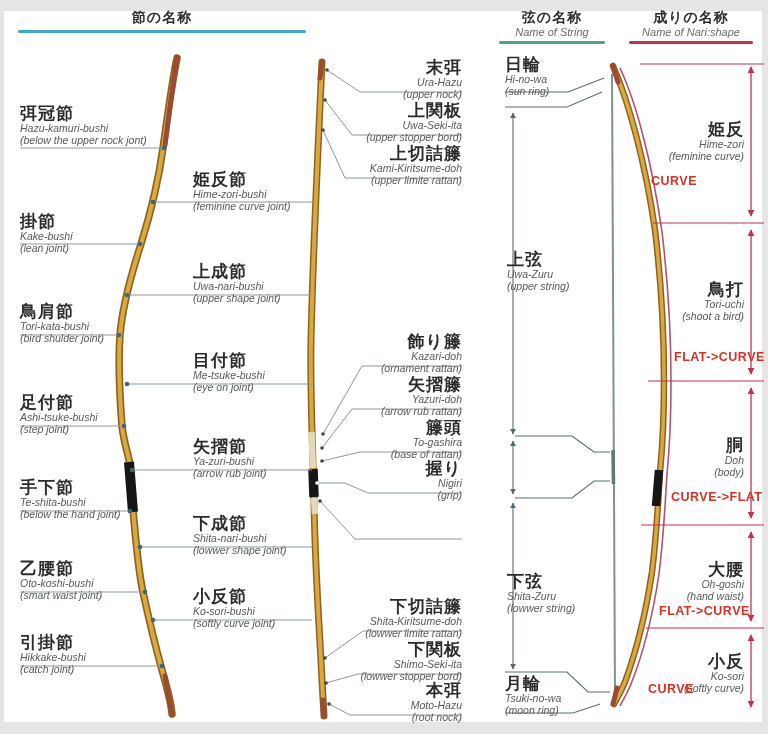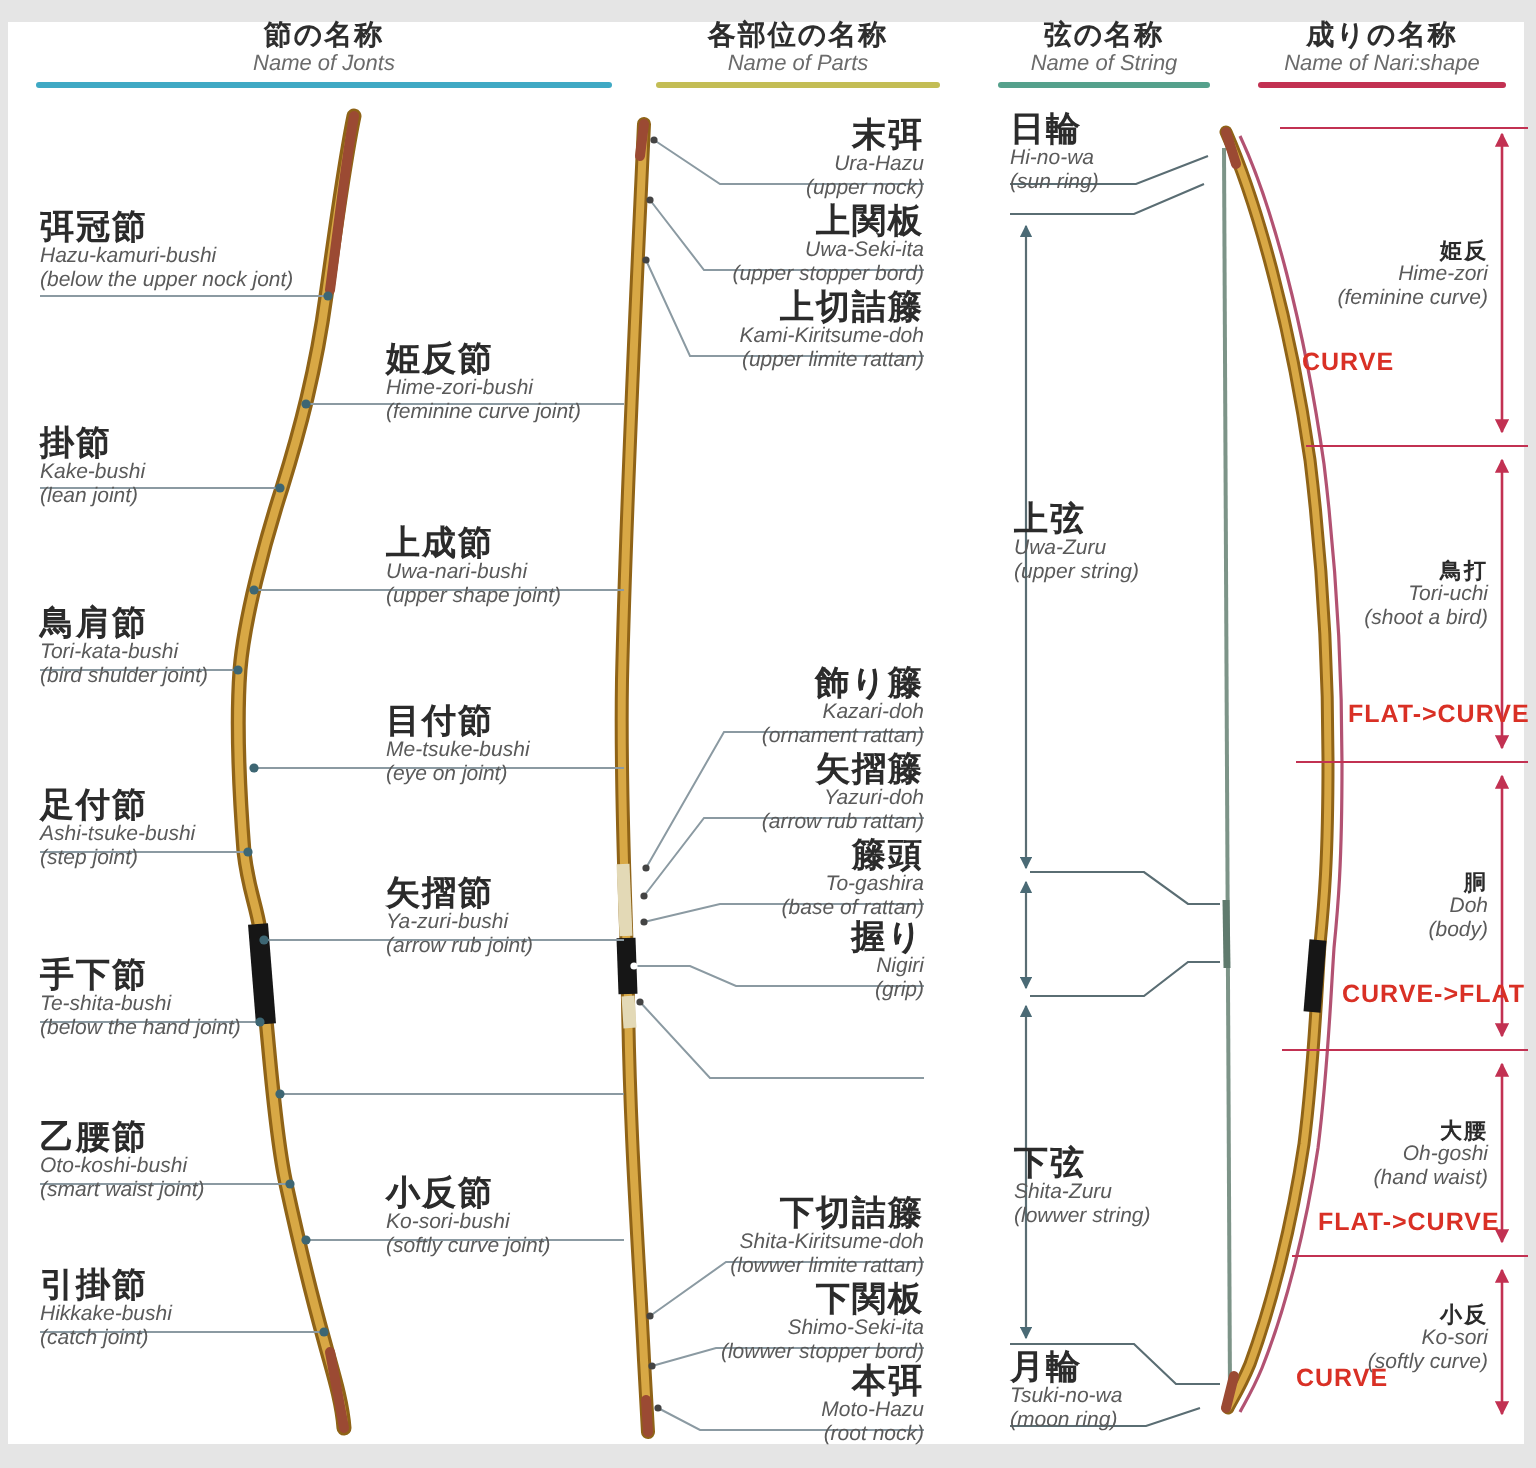--- a/index.html
+++ b/index.html
@@ -15,21 +15,21 @@
   .bar-joints{background:#3fa9c4;}
   .bar-parts{background:#c3bd55;}
   .bar-string{background:#55a18c;}
   .bar-nari{background:#c23152;}
   
   .lbl{position:absolute;line-height:1.12;white-space:nowrap;}
   .lbl .jp{font-size:17px;font-weight:bold;color:#2b2b2b;letter-spacing:1px;}
   .lbl .ro{font-size:10.5px;font-style:italic;color:#5a5a5a;}
   .lbl .en{font-size:10.5px;font-style:italic;color:#5a5a5a;}
   .lbl.r{text-align:right;}
-  .lbl.nari .jp{font-size:11px;}
+  .lbl.nari .jp{font-size:17px;}
   .curve{position:absolute;font-size:12.5px;font-weight:bold;color:#d93025;letter-spacing:.5px;white-space:nowrap;}
 </style>
 </head>
 <body>
 
 <div class="stage">
   <div class="canvas"></div>
 
   <svg class="art" width="768" height="734" viewBox="0 0 768 734">
     <defs>
@@ -149,27 +149,21 @@
       <line x1="751" y1="388" x2="751" y2="518" marker-start="url(#mr)" marker-end="url(#mr)"></line>
       <line x1="641" y1="525" x2="764" y2="525" stroke-width="1"></line>
       <line x1="751" y1="532" x2="751" y2="621" marker-start="url(#mr)" marker-end="url(#mr)"></line>
       <line x1="646" y1="628" x2="764" y2="628" stroke-width="1"></line>
       <line x1="751" y1="635" x2="751" y2="707" marker-start="url(#mr)" marker-end="url(#mr)"></line>
     </g>
   </svg>
 
   <div class="hdr" style="left:18px;top:9px;width:288px">
     <div class="jp">節の名称</div>
-    <div class="en">Name of Jonts</div>
     <div class="bar bar-joints"></div>
-  </div>
-  <div class="hdr" style="left:328px;top:9px;width:142px">
-    <div class="jp">各部位の名称</div>
-    <div class="en">Name of Parts</div>
-    <div class="bar bar-parts"></div>
   </div>
   <div class="hdr" style="left:499px;top:9px;width:106px">
     <div class="jp">弦の名称</div>
     <div class="en">Name of String</div>
     <div class="bar bar-string"></div>
   </div>
   <div class="hdr" style="left:629px;top:9px;width:124px">
     <div class="jp">成りの名称</div>
     <div class="en">Name of Nari:shape</div>
     <div class="bar bar-nari"></div>
@@ -213,20 +207,25 @@
   <div class="lbl" style="left:193px;top:437px">
     <div class="jp">矢摺節</div>
     <div class="ro">Ya-zuri-bushi</div>
     <div class="en">(arrow rub joint)</div>
   </div>
   <div class="lbl" style="left:20px;top:478px">
     <div class="jp">手下節</div>
     <div class="ro">Te-shita-bushi</div>
     <div class="en">(below the hand joint)</div>
   </div>
+  <div class="lbl" style="left:193px;top:514px">
+    <div class="jp">下成節</div>
+    <div class="ro">Shita-nari-bushi</div>
+    <div class="en">(lowwer shape joint)</div>
+  </div>
   <div class="lbl" style="left:20px;top:559px">
     <div class="jp">乙腰節</div>
     <div class="ro">Oto-koshi-bushi</div>
     <div class="en">(smart waist joint)</div>
   </div>
   <div class="lbl" style="left:193px;top:587px">
     <div class="jp">小反節</div>
     <div class="ro">Ko-sori-bushi</div>
     <div class="en">(softly curve joint)</div>
   </div>

